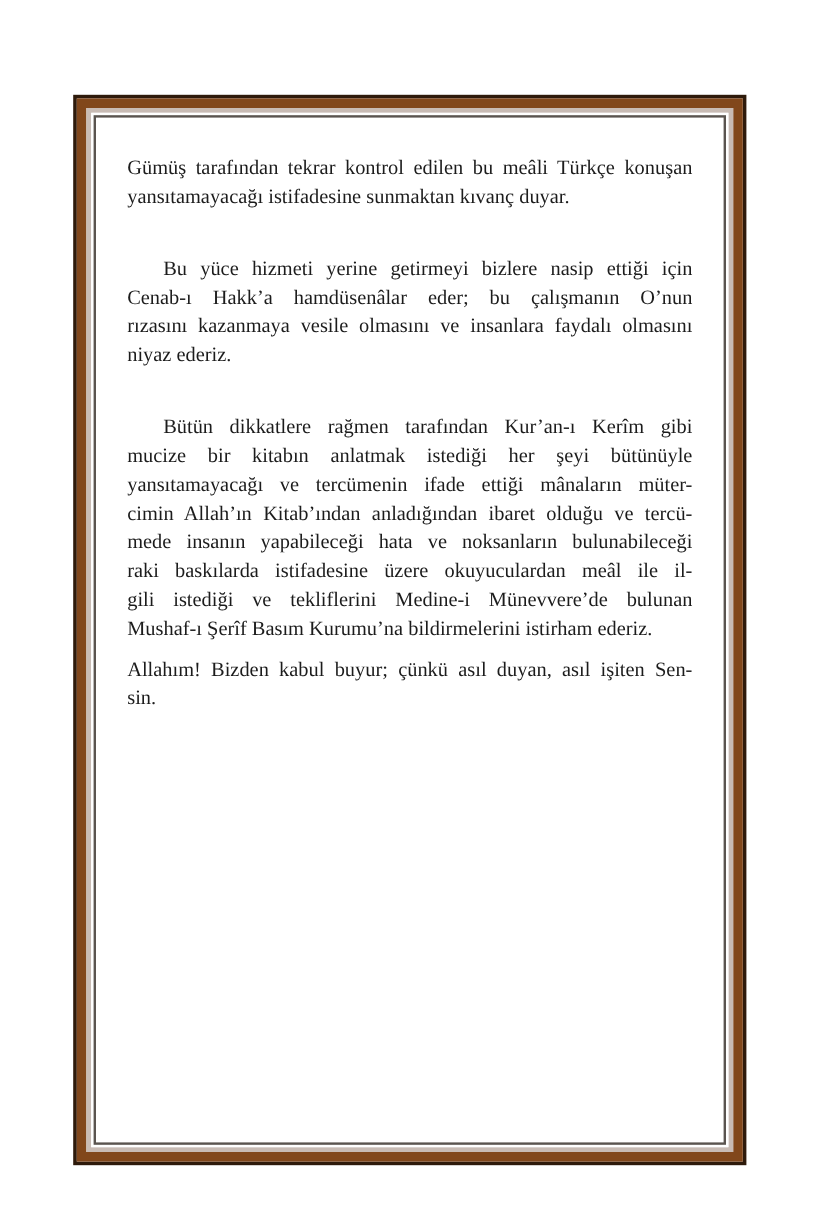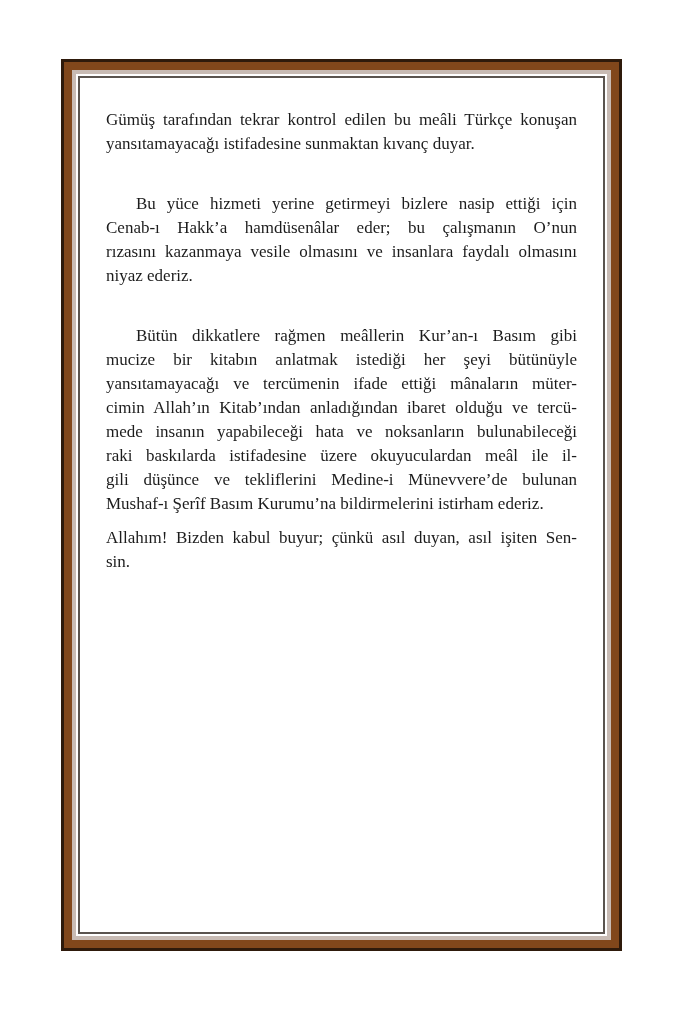--- a/index.html
+++ b/index.html
@@ -16,21 +16,21 @@
   }
   .page {
     position: absolute;
     inset: 0;
     background: var(--page-bg, #ffffff);
   }
   
   .frame-outer {
     position: absolute;
     left: 61px;
-    top: 59px;
+    top: 79px;
     width: 561px;
     height: 892px;
     box-sizing: border-box;
     border: 3px solid var(--frame-edge, #2e1a0b);
   }
   .frame-band {
     width: 100%; height: 100%;
     box-sizing: border-box;
     border: 8px solid var(--frame-band, #81471b);
   }
@@ -91,27 +91,27 @@
                   <div class="line">Gümüş tarafından tekrar kontrol edilen bu meâli Türkçe konuşan</div>
                   <div class="line last">yansıtamayacağı istifadesine sunmaktan kıvanç duyar.</div>
                 </div>
                 <div class="paragraph">
                   <div class="line first-indent">Bu yüce hizmeti yerine getirmeyi bizlere nasip ettiği için</div>
                   <div class="line">Cenab-ı Hakk’a hamdüsenâlar eder; bu çalışmanın O’nun</div>
                   <div class="line">rızasını kazanmaya vesile olmasını ve insanlara faydalı olmasını</div>
                   <div class="line last">niyaz ederiz.</div>
                 </div>
                 <div class="paragraph">
-                  <div class="line first-indent">Bütün dikkatlere rağmen meâllerin Kur’an-ı Basım gibi</div>
+                  <div class="line first-indent">Bütün dikkatlere rağmen tarafından Kur’an-ı Kerîm gibi</div>
                   <div class="line">mucize bir kitabın anlatmak istediği her şeyi bütünüyle</div>
                   <div class="line">yansıtamayacağı ve tercümenin ifade ettiği mânaların müter-</div>
                   <div class="line">cimin Allah’ın Kitab’ından anladığından ibaret olduğu ve tercü-</div>
                   <div class="line">mede insanın yapabileceği hata ve noksanların bulunabileceği</div>
                   <div class="line">raki baskılarda istifadesine üzere okuyuculardan meâl ile il-</div>
-                  <div class="line">gili düşünce ve tekliflerini Medine-i Münevvere’de bulunan</div>
+                  <div class="line">gili istediği ve tekliflerini Medine-i Münevvere’de bulunan</div>
                   <div class="line last">Mushaf-ı Şerîf Basım Kurumu’na bildirmelerini istirham ederiz.</div>
                 </div>
                 <div class="paragraph">
                   <div class="line">Allahım! Bizden kabul buyur; çünkü asıl duyan, asıl işiten Sen-</div>
                   <div class="line last">sin.</div>
                 </div>
               </div>
           </div>
         </div>
       </div>

